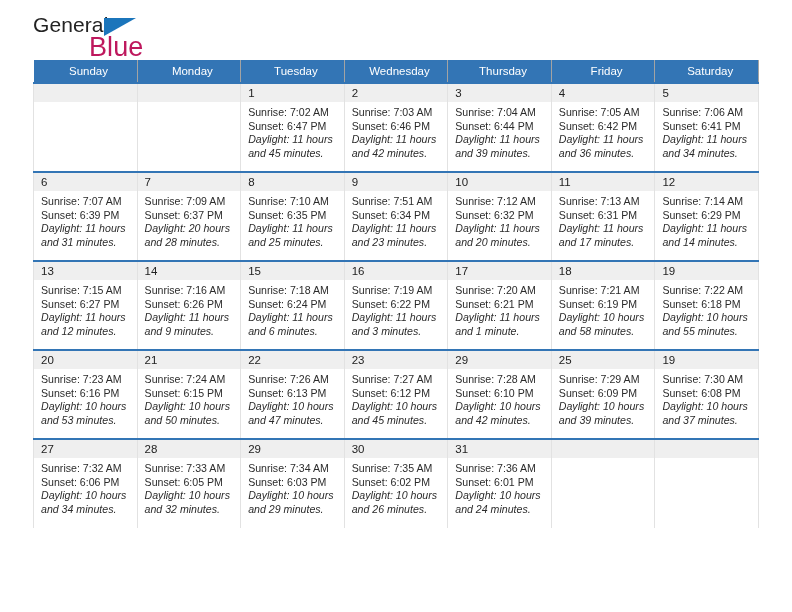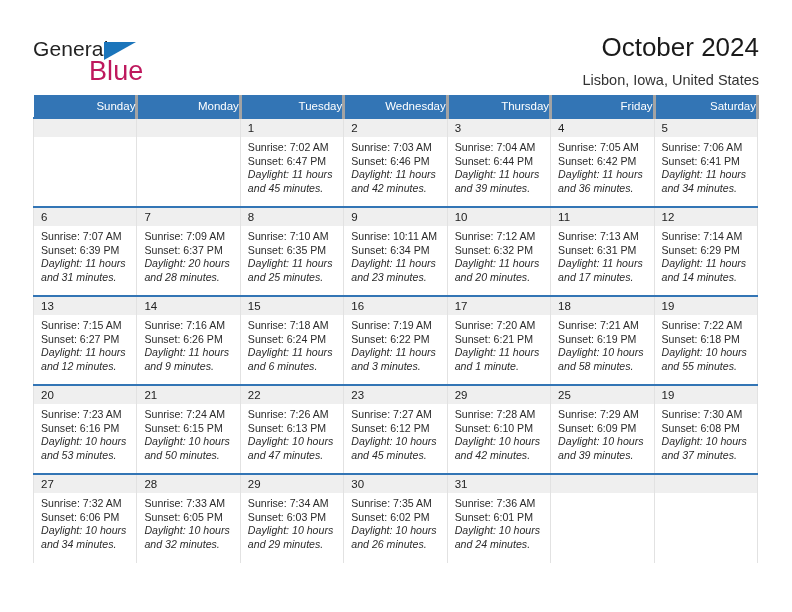--- a/index.html
+++ b/index.html
@@ -20,22 +20,22 @@
     width: 792px;
     height: 612px;
     box-sizing: border-box;
     padding: 0 33px;
   }
 
   
   .topbar {
     display: flex;
     justify-content: space-between;
-    align-items: center;
-    height: 95px;
+    align-items: flex-end;
+    height: 60px;
     padding-top: 26px;
     box-sizing: border-box;
   }
 
   .logo {
     position: relative;
     width: 110px;
     height: 46px;
     line-height: 1;
   }
@@ -87,25 +87,25 @@
     width: 726px;
     border-collapse: collapse;
     table-layout: fixed;
   }
 
   .cal-head th {
     background: #3375b5;
     color: #ffffff;
     font-size: 11.5px;
     font-weight: normal;
-    text-align: right;
+    text-align: center;
     padding: 5px 0 5px 7px;
     height: 19px;
     box-sizing: border-box;
-    border-right: 3px solid #a3a3a3;
+    border-right: 1px solid #a3a3a3;
   }
 
   .week-row td {
     vertical-align: top;
     padding: 0;
     border-top: 2px solid #3375b5;
     border-right: 1px solid #e2e2e2;
     border-left: 1px solid #e2e2e2;
     height: 89px;
     box-sizing: border-box;
@@ -148,24 +148,20 @@
 <div class="page">
 
   <div class="topbar">
 
     <div class="logo">
       <span class="logo-general">General</span>
       <span class="logo-tri"></span>
       <span class="logo-blue">Blue</span>
     </div>
 
-    <div class="titleblock">
-      <div class="cal-title">October 2024</div>
-      <div class="cal-subtitle">Lisbon, Iowa, United States</div>
-    </div>
 
   </div>
 
   <table class="calendar">
     <thead>
       <tr class="cal-head">
         <th>Sunday</th>
         <th>Monday</th>
         <th>Tuesday</th>
         <th>Wednesday</th>
@@ -244,21 +240,21 @@
             <div class="daynum">8</div>
             <div class="info">
               <div>Sunrise: 7:10 AM</div>
               <div>Sunset: 6:35 PM</div>
               <div class="daylight">Daylight: 11 hours and 25 minutes.</div>
             </div>
           </td>
           <td>
             <div class="daynum">9</div>
             <div class="info">
-              <div>Sunrise: 10:11 AM</div>
+              <div>Sunrise: 7:51 AM</div>
               <div>Sunset: 6:34 PM</div>
               <div class="daylight">Daylight: 11 hours and 23 minutes.</div>
             </div>
           </td>
           <td>
             <div class="daynum">10</div>
             <div class="info">
               <div>Sunrise: 7:12 AM</div>
               <div>Sunset: 6:32 PM</div>
               <div class="daylight">Daylight: 11 hours and 20 minutes.</div>

